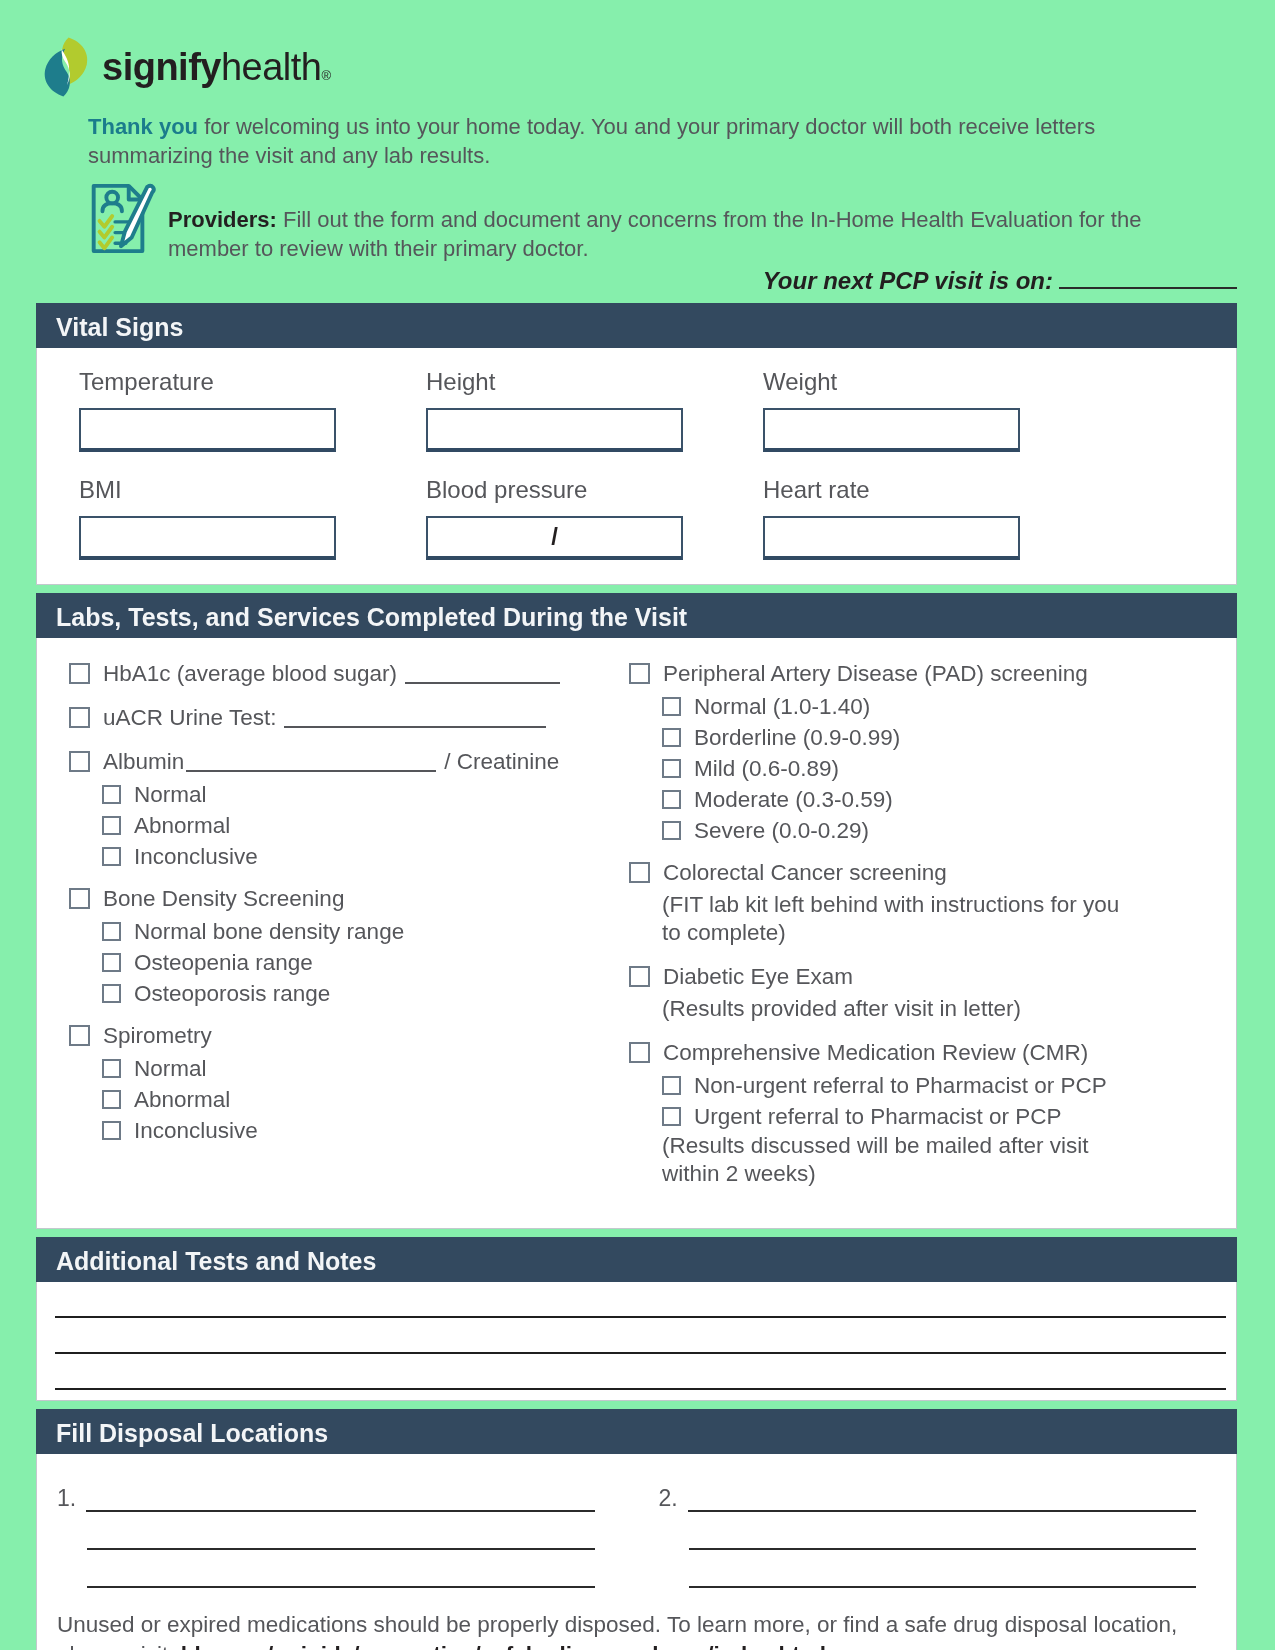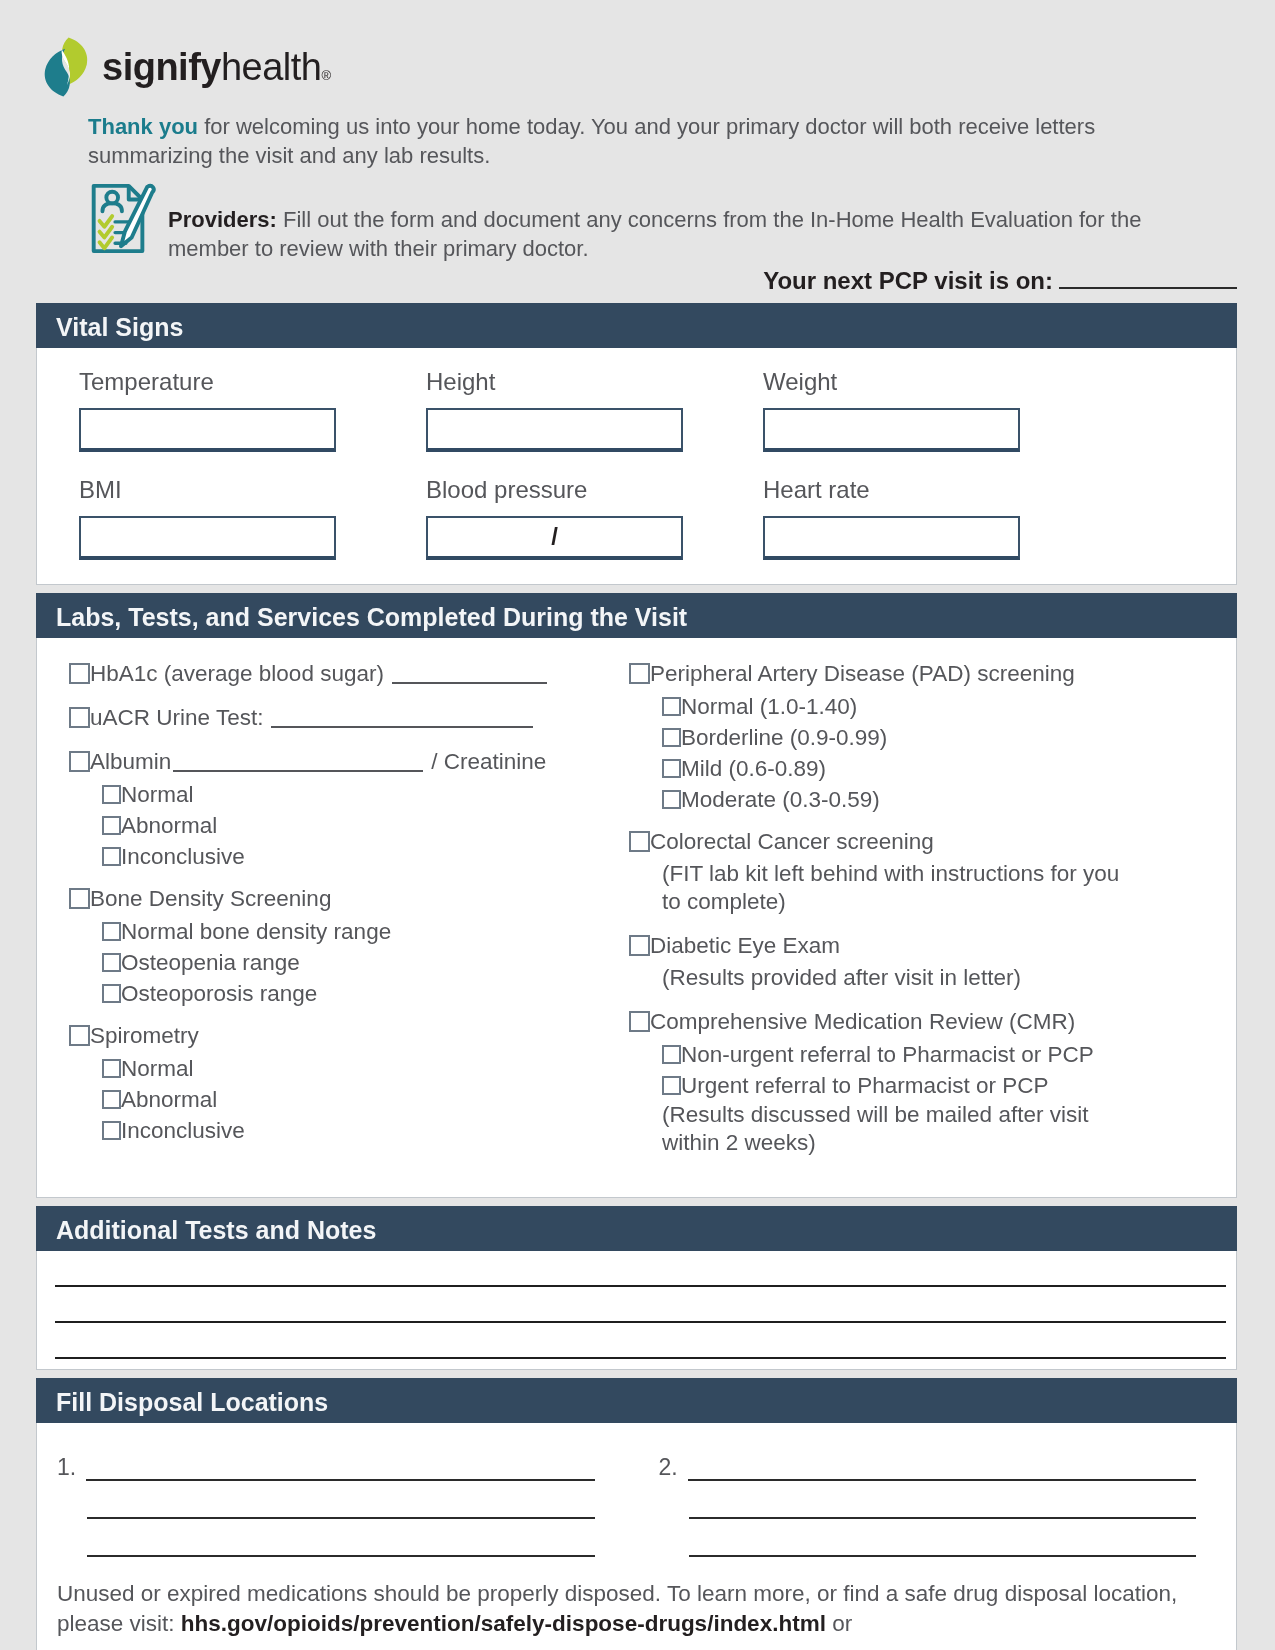--- a/index.html
+++ b/index.html
@@ -1,60 +1,60 @@
 <!DOCTYPE html>
 <html><head>
 <meta charset="utf-8">
 <style>
   * { margin:0; padding:0; box-sizing:border-box; }
   html,body { background:#ffffff; }
   body { font-family:"Liberation Sans", sans-serif; color:#55565a; }
-  .page { width:1275px; height:1650px; overflow:hidden; background:#e5e5e5; padding:34px 38px 0 36px; position:relative; }
+  .page { width:1275px; height:1650px; overflow:hidden; background:#86efac; padding:34px 38px 0 36px; position:relative; }
 
   
   .logo-row { display:flex; align-items:center; margin-left:4px; height:66px; }
   .logo-mark { width:52px; height:64px; margin-right:10px; flex:none; }
   .logo-text { font-size:38px; color:#231f20; letter-spacing:-0.5px; }
   .logo-bold { font-weight:700; }
   .logo-light { font-weight:400; }
   .logo-reg { font-size:13px; vertical-align:baseline; }
 
   
   .intro { margin:12px 16px 0 52px; max-width:1010px; font-size:22px; line-height:1.33; color:#55565a; }
   .intro b { color:#1b7c8c; font-weight:700; }
 
   
   .providers-row { display:flex; margin:10px 0 0 42px; align-items:flex-start; }
   .providers-icon { width:82px; height:74px; flex:none; margin-right:8px; }
   .providers-text { font-size:22px; line-height:1.33; max-width:1000px; margin-top:24px; color:#55565a; }
   .providers-text b { color:#231f20; font-weight:700; }
 
   
-  .pcp { margin:4px 0 8px 0; text-align:right; font-size:24px; font-weight:700; color:#231f20; height:28px; }
+  .pcp { margin:4px 0 8px 0; text-align:right; font-size:24px; font-weight:700; color:#231f20; height:28px;font-style:italic; }
   .pcp-blank { display:inline-block; width:178px; border-bottom:2px solid #2b2b2b; height:22px; margin-left:6px; }
 
   
   .section { border:1px solid #c3c8cd; border-top:none; margin-top:8px; background:#fff; }
   .section-header { background:#33495f; color:#f3f5f7; font-weight:700; font-size:25px; padding:10px 0 9px 20px; height:45px; margin:0 -1px; }
 
   
   .vital-grid { display:grid; grid-template-columns:347px 337px 1fr; padding:20px 30px 24px 42px; row-gap:24px; }
   .vlabel { font-size:24px; color:#55565a; margin-bottom:12px; }
   .vbox { width:257px; height:44px; background:#fff; border:2px solid #3a5269; border-bottom:4px solid #314a63;
           display:flex; align-items:center; justify-content:center; }
   .vslash { font-size:24px; font-weight:700; color:#231f20; }
 
   
   .labs-cols { display:flex; padding:22px 20px 24px 32px; }
   .labs-col-left { flex:0 0 560px; }
   .labs-col-right { flex:1; }
   .lab-item { margin-bottom:16px; }
   .lab-row { display:flex; align-items:flex-start; }
   .cb { display:inline-block; width:21px; height:21px; border:2px solid #6e7a87; background:#fff; flex:none; margin-top:3px; }
-  .lab-label { font-size:22.5px; line-height:28px; color:#55565a; }
+  .lab-label { font-size:22.5px; line-height:28px; color:#55565a; margin-left:13px; }
   .lab-sub { display:flex; align-items:flex-start; margin:6px 0 0 33px; }
   .lab-sub .cb { width:19px; height:19px; margin-top:3px; }
   .lab-sub .lab-label { line-height:25px; }
   .blank { display:inline-block; border-bottom:2px solid #55565a; height:24px; margin-left:8px; flex:none; }
   .blank-s { width:155px; }
   .blank-m { width:250px; margin-left:2px; }
   .blank-l { width:262px; }
   .suffix { margin-left:8px; }
   .lab-note { font-size:22.5px; line-height:28px; color:#55565a; margin:4px 0 0 33px; max-width:480px; }
   .lab-note.spaced { margin-top:3px; }
@@ -230,20 +230,24 @@
               <span class="lab-label">Borderline (0.9-0.99)</span>
             </div>
             <div class="lab-sub">
               <span class="cb"></span>
               <span class="lab-label">Mild (0.6-0.89)</span>
             </div>
             <div class="lab-sub">
               <span class="cb"></span>
               <span class="lab-label">Moderate (0.3-0.59)</span>
             </div>
+            <div class="lab-sub">
+              <span class="cb"></span>
+              <span class="lab-label">Severe (0.0-0.29)</span>
+            </div>
           </div>
           <div class="lab-item">
             <div class="lab-row">
               <span class="cb"></span>
               <span class="lab-label">Colorectal Cancer screening</span>
             </div>
             <div class="lab-note">(FIT lab kit left behind with instructions for you to complete)</div>
           </div>
           <div class="lab-item">
             <div class="lab-row">

